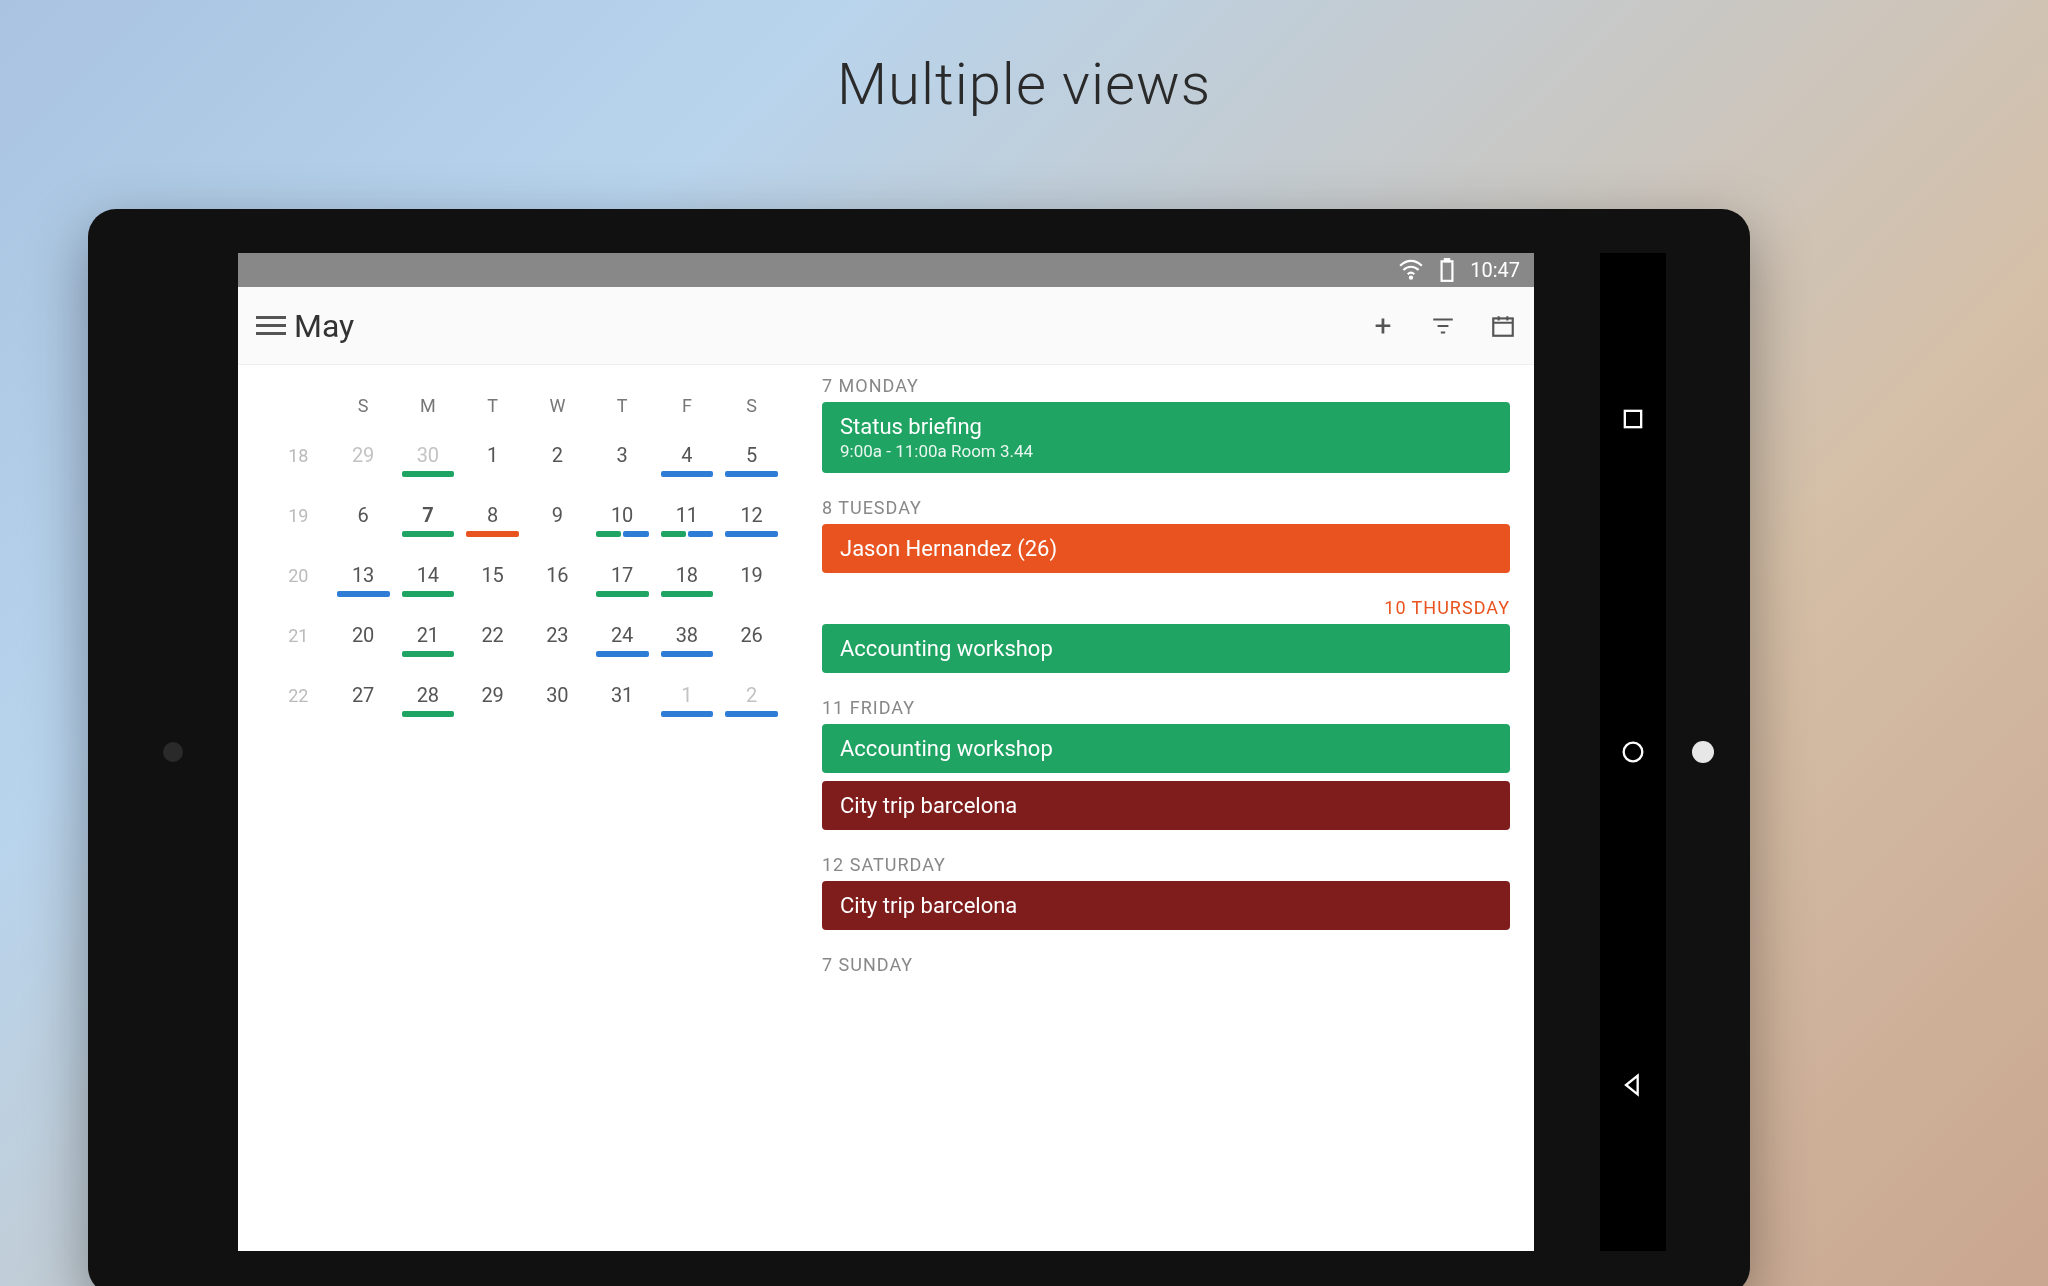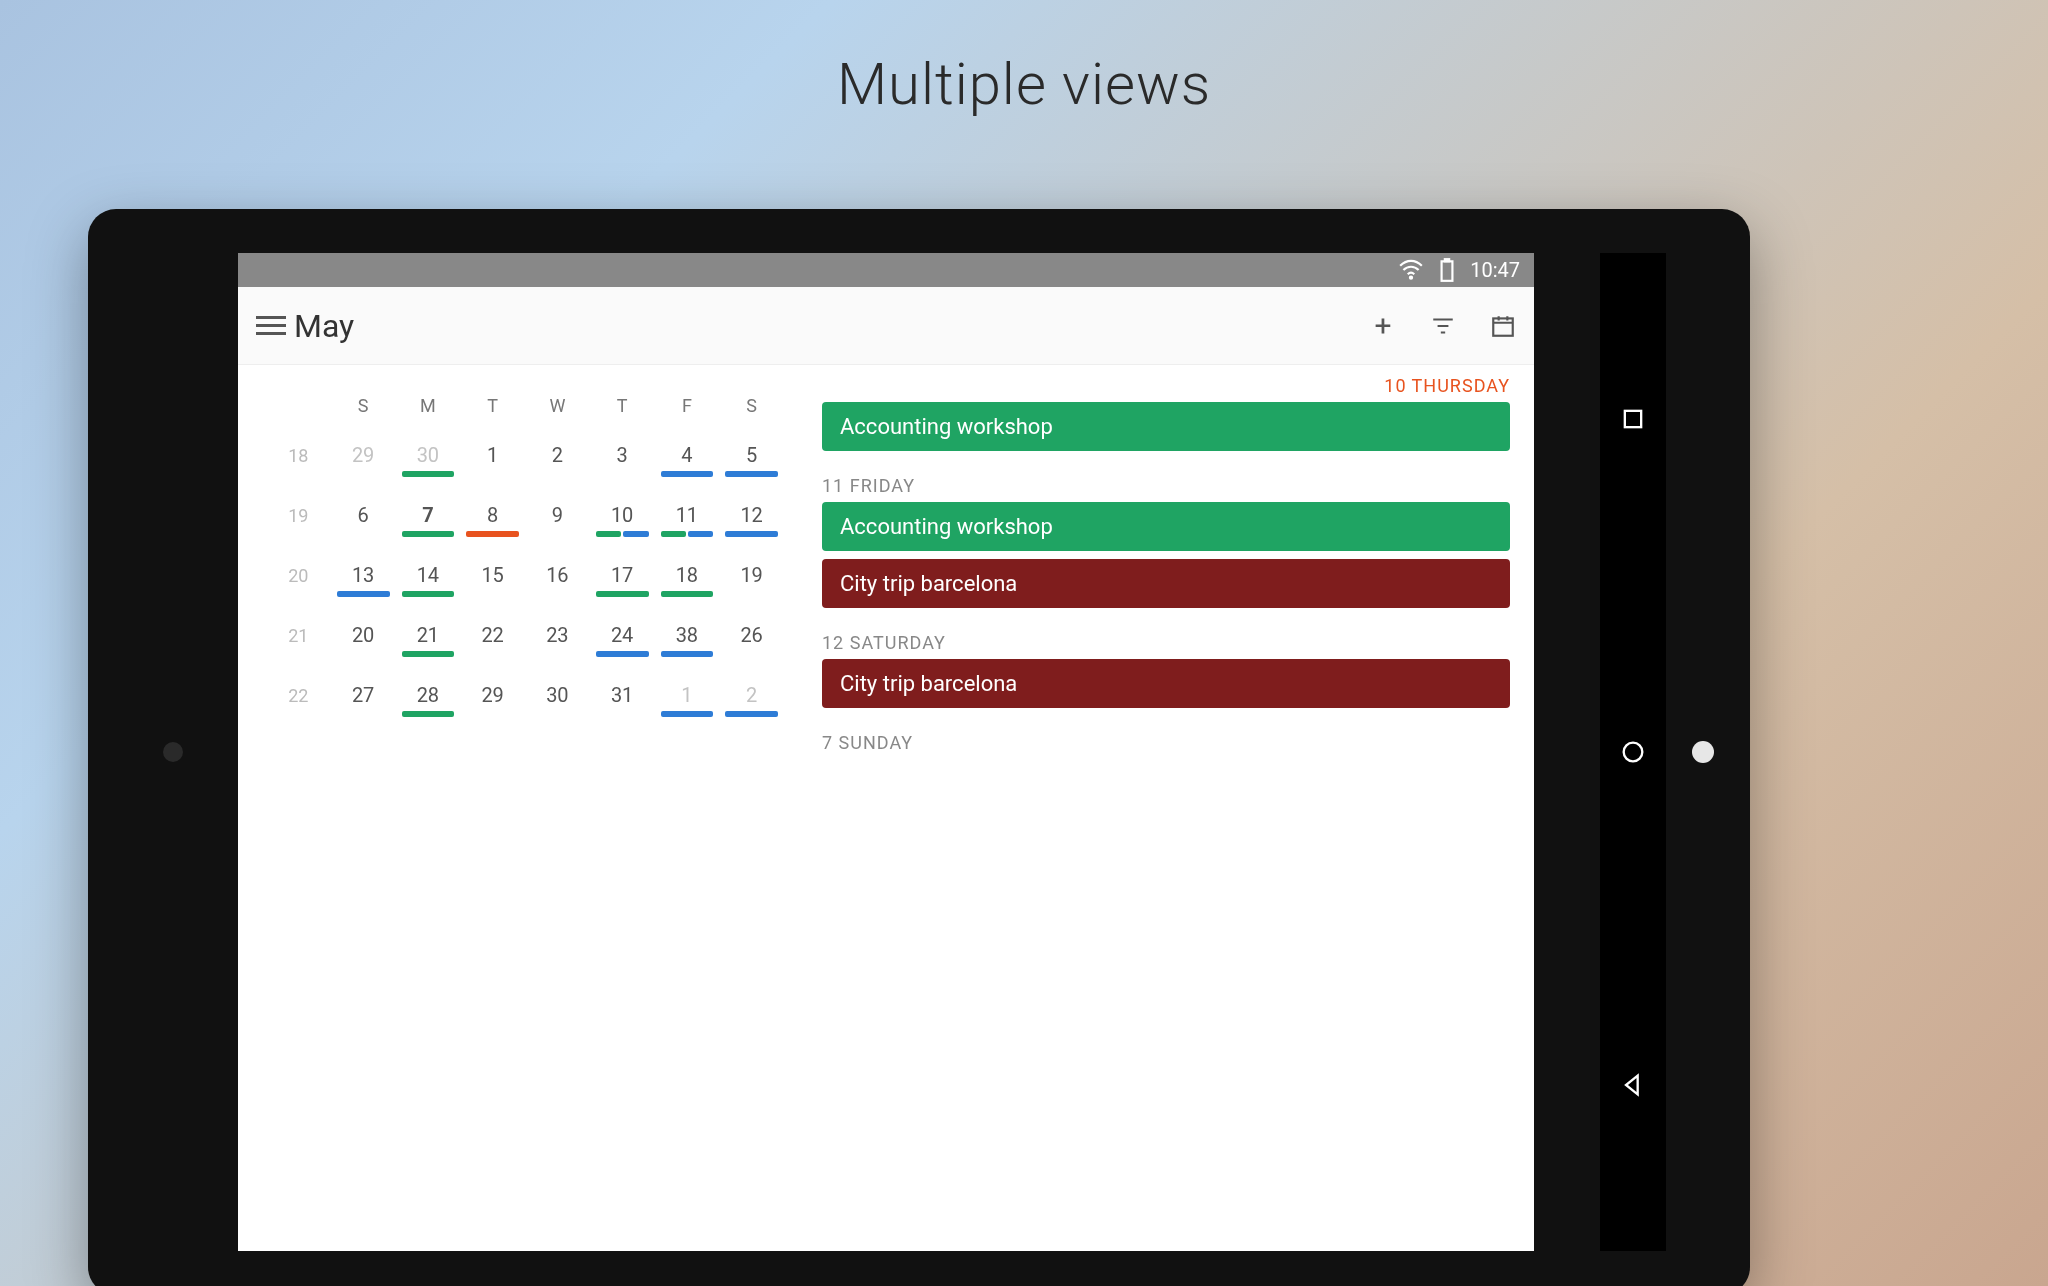--- a/index.html
+++ b/index.html
@@ -402,20 +402,33 @@
                 <div>2</div>
                 <div class="bars">
                   <div class="bar b"></div>
                 </div>
               </div>
             </div>
           </div>
       </div>
       <div class="agenda" id="agenda">
           <div class="day-block">
+            <div class="day-label">7 MONDAY</div>
+            <div class="event ev-g">
+              <div>Status briefing</div>
+              <div class="sub">9:00a - 11:00a Room 3.44</div>
+            </div>
+          </div>
+          <div class="day-block">
+            <div class="day-label">8 TUESDAY</div>
+            <div class="event ev-o">
+              <div>Jason Hernandez (26)</div>
+            </div>
+          </div>
+          <div class="day-block">
             <div class="day-label hot">10 THURSDAY</div>
             <div class="event ev-g">
               <div>Accounting workshop</div>
             </div>
           </div>
           <div class="day-block">
             <div class="day-label">11 FRIDAY</div>
             <div class="event ev-g">
               <div>Accounting workshop</div>
             </div>

